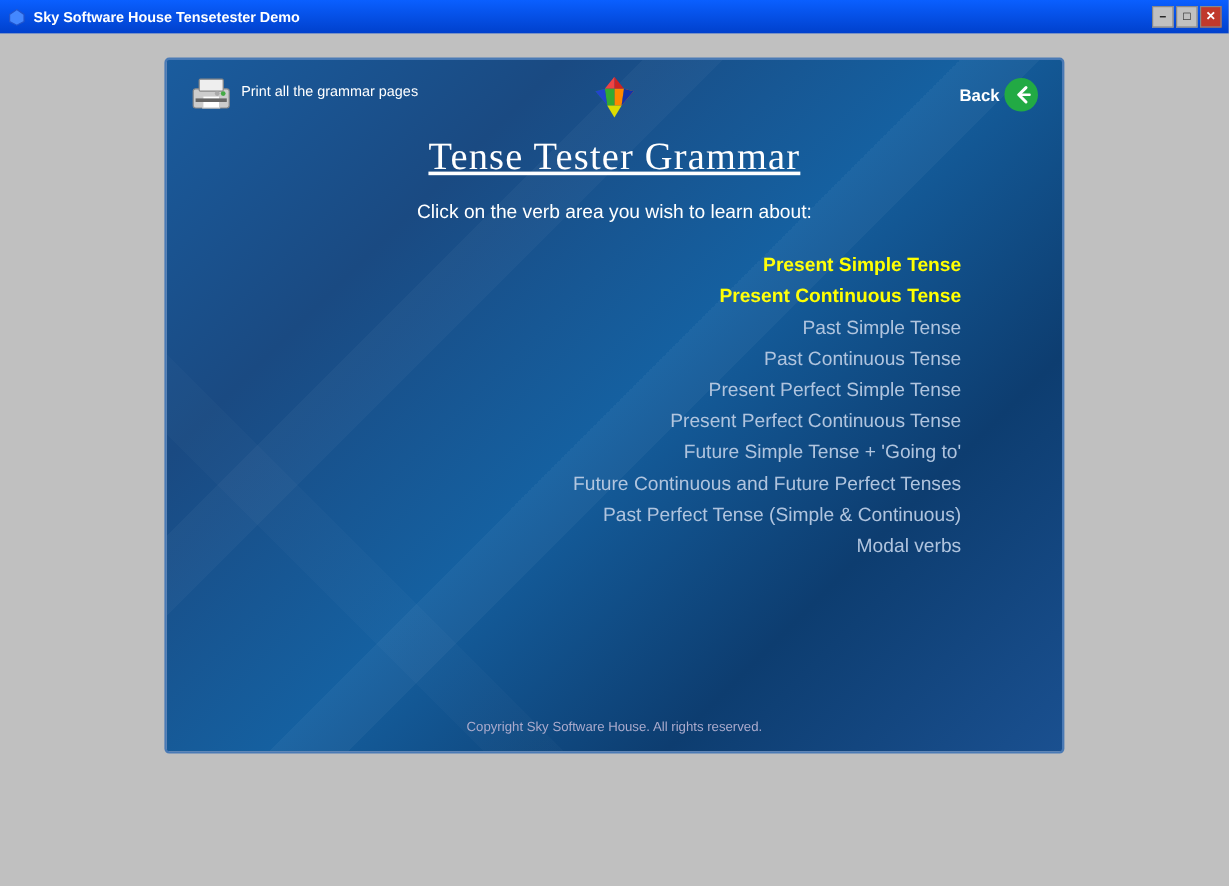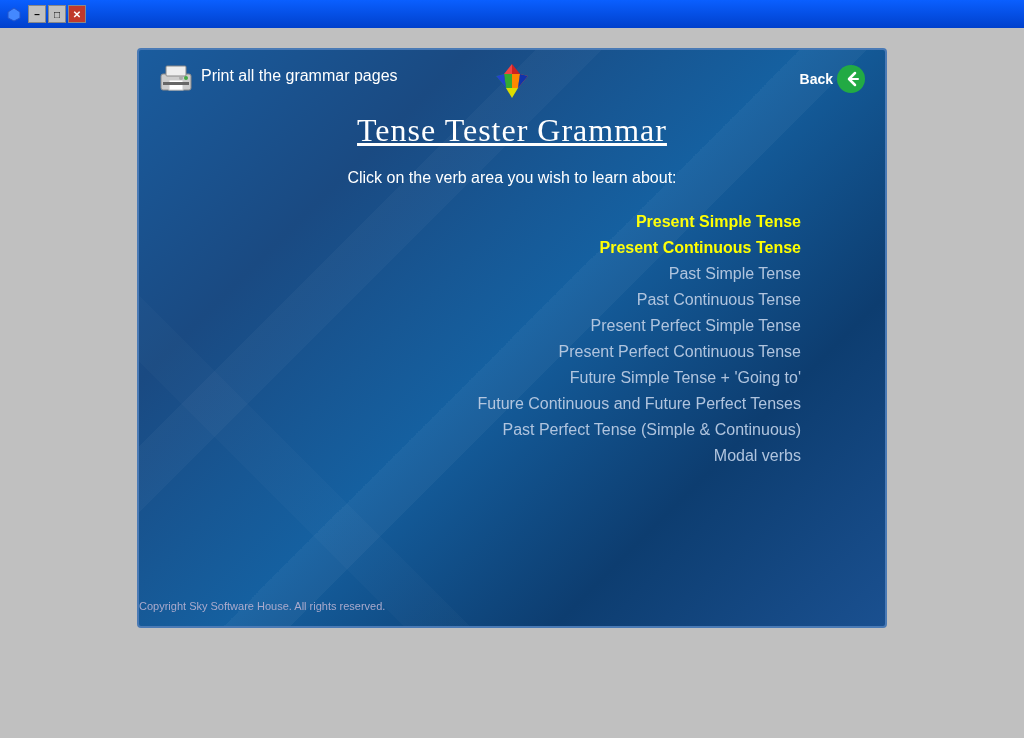--- a/index.html
+++ b/index.html
@@ -109,21 +109,21 @@
 
     .printer-icon {
       width: 32px;
       height: 28px;
       position: relative;
       margin-right: 10px;
     }
 
     .print-label {
       color: white;
-      font-size: 16px;
+      font-size: 12px;
     }
 
     
     .center-logo {
       position: absolute;
       top: 10px;
       left: 50%;
       transform: translateX(-50%);
       width: 40px;
       height: 40px;
@@ -201,33 +201,35 @@
     .menu-item.yellow {
       color: #ffff00;
       font-weight: bold;
     }
 
     .copyright {
       position: absolute;
       bottom: 14px;
       left: 0;
       right: 0;
+      text-align: center;
       color: #aaaacc;
       font-size: 11px;
     }
   </style>
 </head>
 <body>
 
 <div class="title-bar">
   <div class="title-bar-icon">
     <svg width="16" height="16" viewBox="0 0 16 16">
       <polygon points="8,2 14,6 14,12 8,15 2,12 2,6" fill="#4488ff" stroke="#2255cc" stroke-width="1"></polygon>
     </svg>
   </div>
+  <div class="title-bar-text">Sky Software House Tensetester Demo</div>
   <div class="title-bar-buttons">
     <div class="tb-btn">–</div>
     <div class="tb-btn">□</div>
     <div class="tb-btn close">✕</div>
   </div>
 </div>
 
 <div class="content-area">
 
   <div class="blue-panel">

